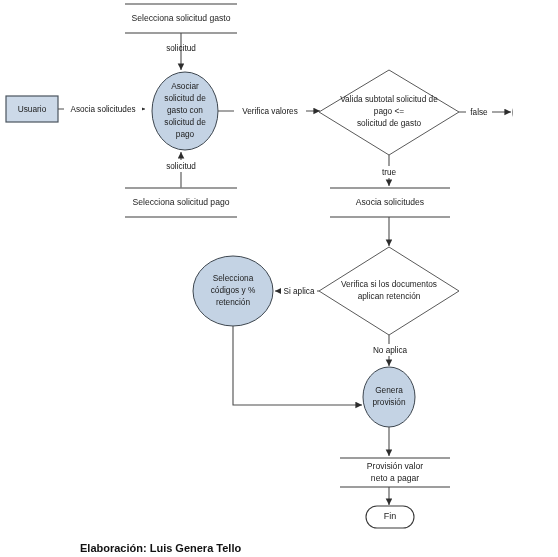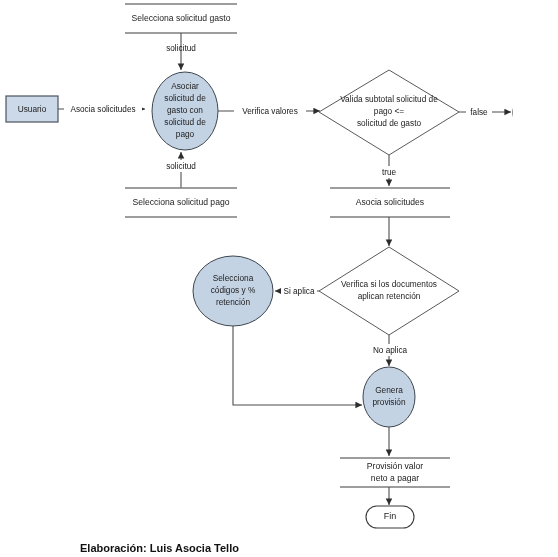--- a/index.html
+++ b/index.html
@@ -236,16 +236,16 @@
 
     <g>
       <rect class="node-terminal" x="366" y="506" width="48" height="22" rx="11" ry="11"></rect>
       <text class="lbl lbl-term" x="390" y="517">Fin</text>
     </g>
 
   </svg>
 
   <div class="caption">
     <span class="cap-strong">Elaboración:</span>
-    <span>Luis Asocia Tello</span>
+    <span>Luis Genera Tello</span>
   </div>
 
 </div>
 
 </body></html>

